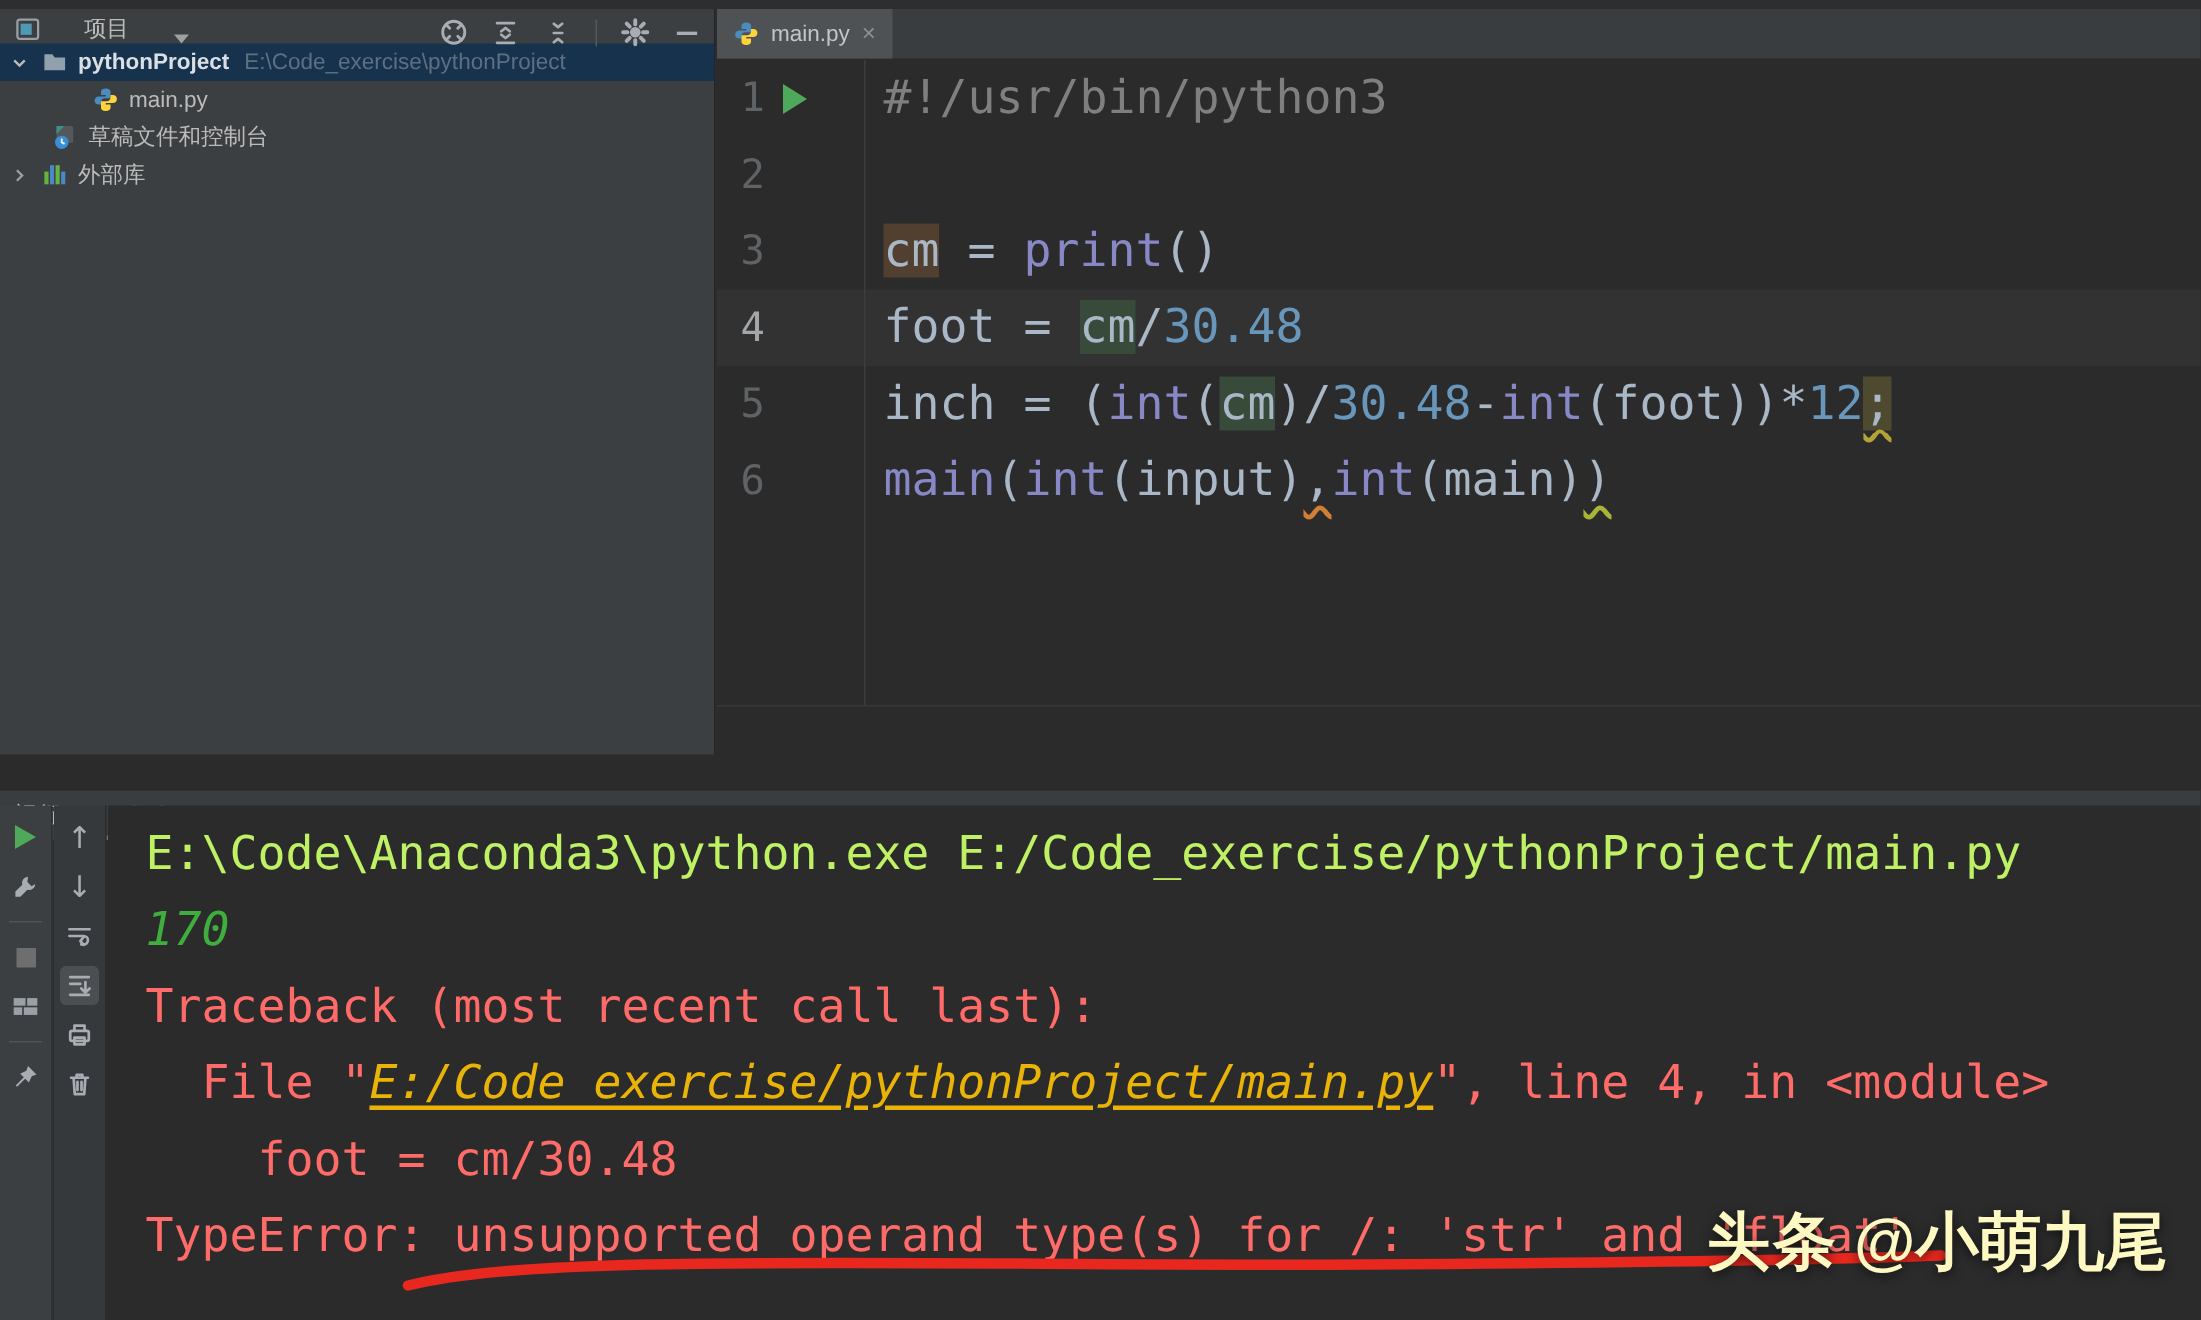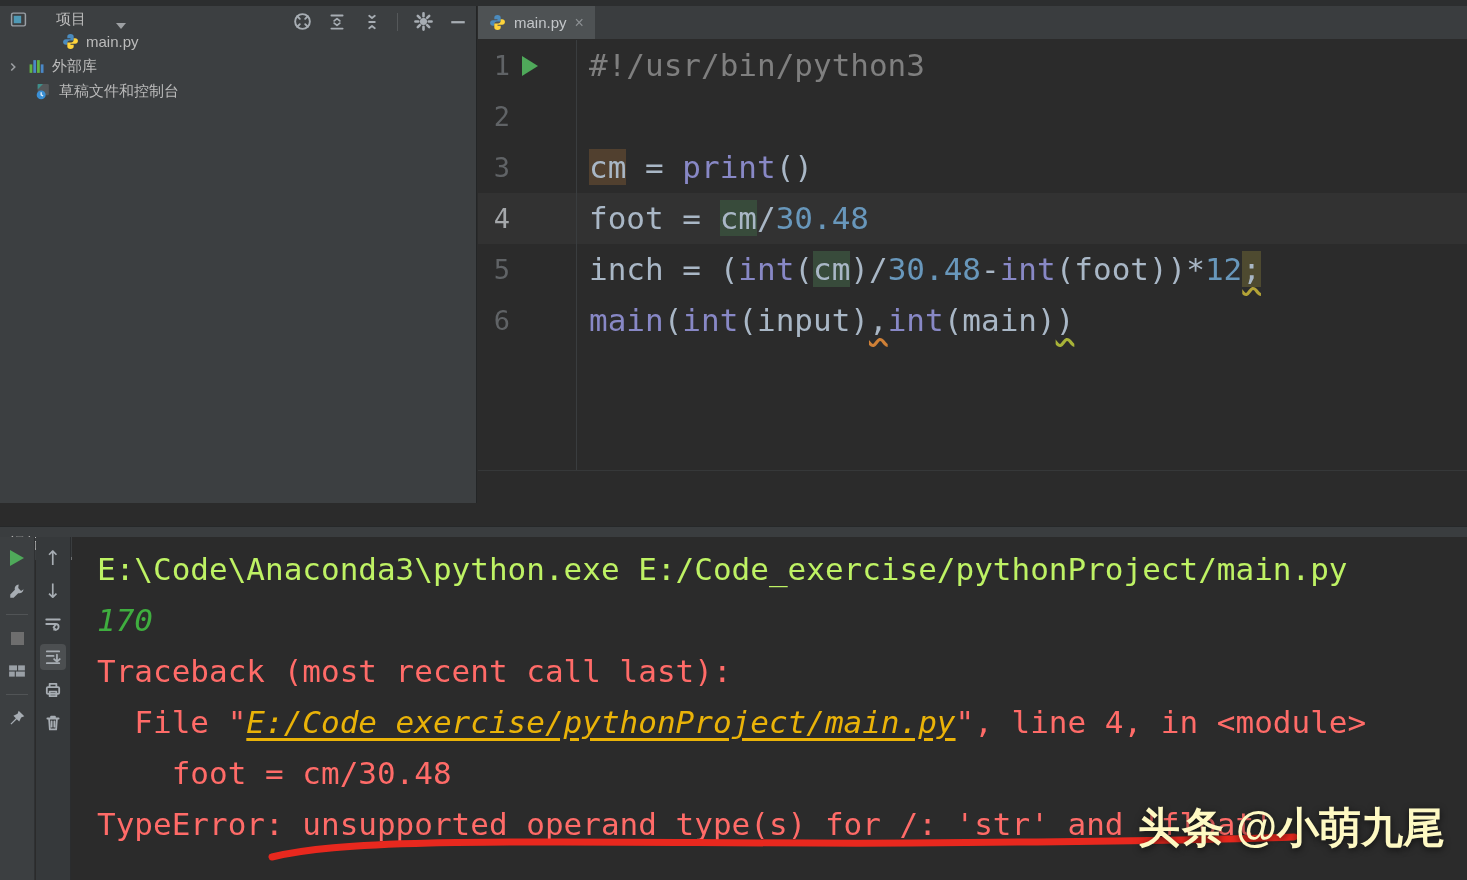--- a/index.html
+++ b/index.html
@@ -140,50 +140,60 @@
           </svg>
       </span>
       <span class="icon-btn">
         <svg width="18" height="18" viewBox="0 0 16 16">
             <rect x="2" y="7.2" width="12" height="2" fill="#a7adb3"></rect>
           </svg>
       </span>
     </div>
   </div>
 
+  <div class="tree-row selected row-root">
+    <svg class="chev" viewBox="0 0 16 16" fill="none" stroke="#b8bcbf" stroke-width="1.8">
+        <path d="M4 6l4 4 4-4"></path>
+      </svg>
+    <svg class="tree-icon" viewBox="0 0 16 16">
+        <path d="M1.5 3h5l1.5 2h6.5v8h-13z" fill="#90a0ad"></path>
+      </svg>
+    <span class="tree-label bold">pythonProject</span>
+    <span class="tree-path">E:\Code_exercise\pythonProject</span>
+  </div>
 
   <div class="tree-row row-file">
     <svg class="tree-icon" viewBox="0 0 16 16">
         <path fill="#4b8bbe" d="M8 1C6 1 5 1.9 5 3.2V5h3v.9H3.6C2.1 5.9 1 7 1 8.5S2.1 11 3.6 11H5V9.4C5 8 6.1 7 7.5 7H11V3.2C11 1.9 10 1 8 1z"></path>
         <path fill="#ffd43b" d="M8 15c2 0 3-.9 3-2.2V11H8v-.9h4.4c1.5 0 2.6-1.1 2.6-2.6S13.9 5 12.4 5H11v1.6C11 8 9.9 9 8.5 9H5v3.8C5 14.1 6 15 8 15z"></path>
       </svg>
     <span class="tree-label">main.py</span>
-  </div>
-
-  <div class="tree-row row-libs">
-    <svg class="chev" viewBox="0 0 16 16" fill="none" stroke="#9da0a3" stroke-width="1.8">
-        <path d="M6 4l4 4-4 4"></path>
-      </svg>
-    <svg class="tree-icon" viewBox="0 0 16 16">
-        <rect x="1.5" y="6" width="2.6" height="8" fill="#62b543"></rect>
-        <rect x="5" y="2" width="2.6" height="12" fill="#4a88c7"></rect>
-        <rect x="8.5" y="2" width="2.6" height="12" fill="#62b543"></rect>
-        <rect x="12" y="6" width="2.6" height="8" fill="#4a88c7"></rect>
-      </svg>
-    <span class="tree-label">外部库</span>
   </div>
 
   <div class="tree-row row-scratch">
     <svg class="tree-icon" viewBox="0 0 16 16">
         <rect x="2.5" y="1" width="10.5" height="10.5" rx="1" fill="#55585a"></rect>
         <path d="M2.5 1h5l-5 5z" fill="#3e8f8a"></path>
         <circle cx="5.8" cy="11.2" r="4.2" fill="#3a8fd4"></circle>
         <path d="M5.8 8.8v2.4l1.8 1" stroke="#e8f2fa" stroke-width="1.2" fill="none"></path>
       </svg>
     <span class="tree-label">草稿文件和控制台</span>
+  </div>
+
+  <div class="tree-row row-libs">
+    <svg class="chev" viewBox="0 0 16 16" fill="none" stroke="#9da0a3" stroke-width="1.8">
+        <path d="M6 4l4 4-4 4"></path>
+      </svg>
+    <svg class="tree-icon" viewBox="0 0 16 16">
+        <rect x="1.5" y="6" width="2.6" height="8" fill="#62b543"></rect>
+        <rect x="5" y="2" width="2.6" height="12" fill="#4a88c7"></rect>
+        <rect x="8.5" y="2" width="2.6" height="12" fill="#62b543"></rect>
+        <rect x="12" y="6" width="2.6" height="8" fill="#4a88c7"></rect>
+      </svg>
+    <span class="tree-label">外部库</span>
   </div>
 </div>
 
 <div class="tabbar">
   <div class="ed-tab">
     <svg width="17" height="17" viewBox="0 0 16 16">
         <path fill="#4b8bbe" d="M8 1C6 1 5 1.9 5 3.2V5h3v.9H3.6C2.1 5.9 1 7 1 8.5S2.1 11 3.6 11H5V9.4C5 8 6.1 7 7.5 7H11V3.2C11 1.9 10 1 8 1z"></path>
         <path fill="#ffd43b" d="M8 15c2 0 3-.9 3-2.2V11H8v-.9h4.4c1.5 0 2.6-1.1 2.6-2.6S13.9 5 12.4 5H11v1.6C11 8 9.9 9 8.5 9H5v3.8C5 14.1 6 15 8 15z"></path>
       </svg>
     <span class="tab-label">main.py</span>

